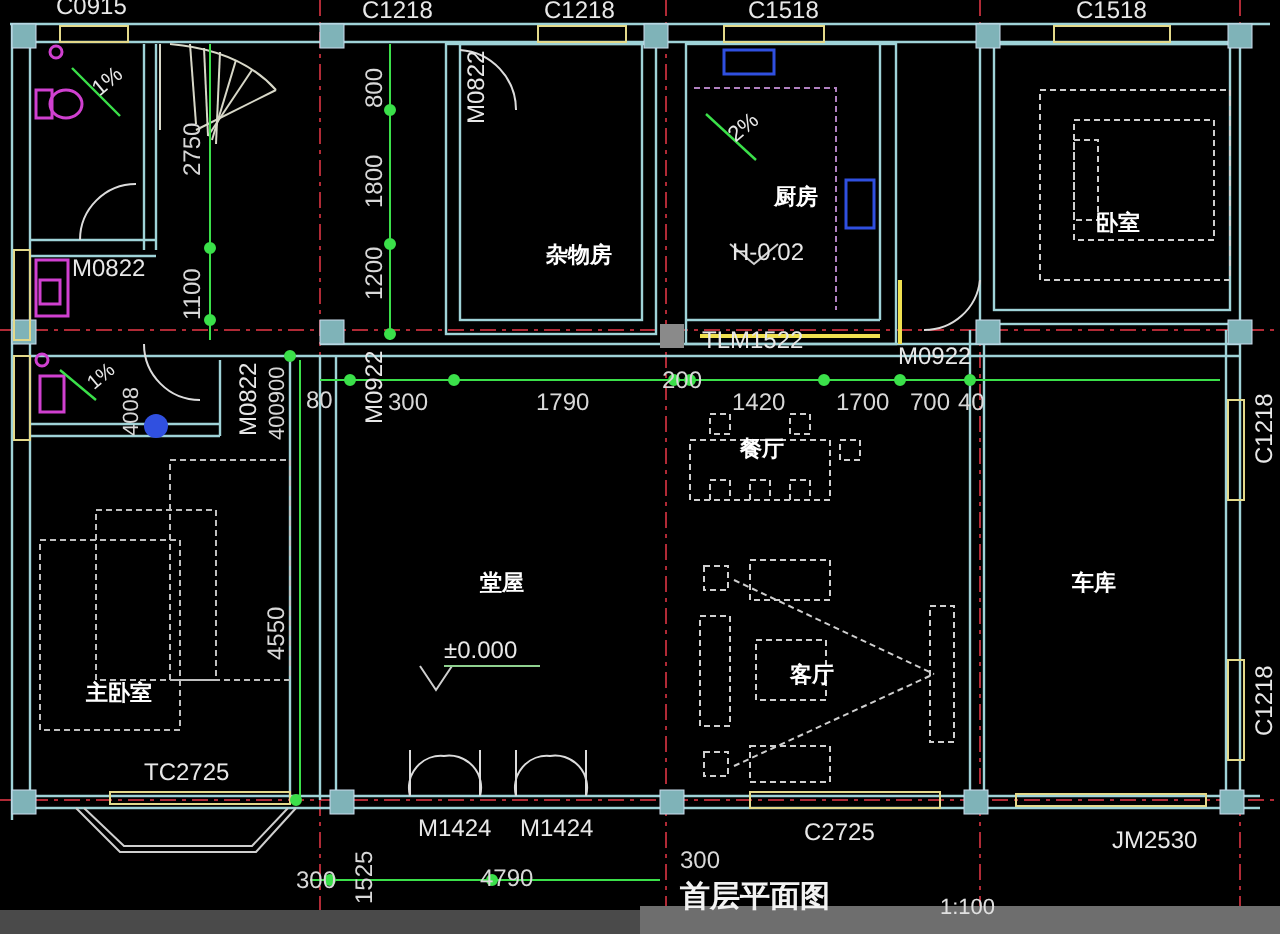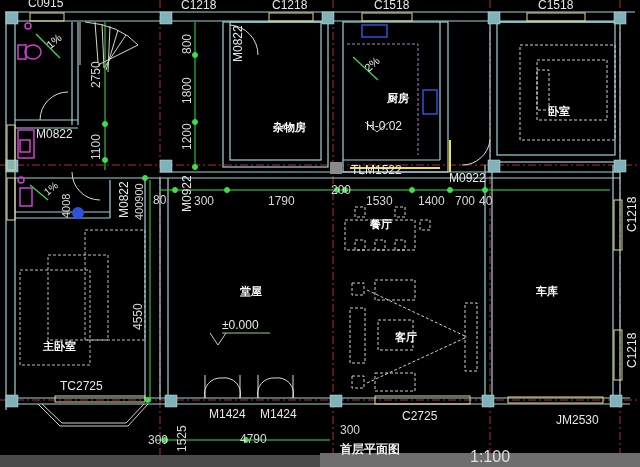--- a/index.html
+++ b/index.html
@@ -3,22 +3,22 @@
 <meta charset="utf-8">
 <style>
   html,body{margin:0;padding:0;background:#000;}
   body{width:640px;height:467px;overflow:hidden;position:relative;font-family:"DejaVu Sans",sans-serif;}
   #canvas{position:absolute;left:0;top:0;width:640px;height:467px;background:#000;}
   .lbl{position:absolute;color:#e8e8e8;font-family:"Liberation Sans",sans-serif;font-size:12px;line-height:12px;white-space:nowrap;}
   .dim{position:absolute;color:#d8d8d8;font-family:"Liberation Sans",sans-serif;font-size:12px;line-height:12px;white-space:nowrap;}
   .room{position:absolute;color:#ffffff;font-family:"DejaVu Sans",sans-serif;font-weight:bold;font-size:11px;line-height:12px;white-space:nowrap;}
   .vert{transform:rotate(-90deg);transform-origin:left top;}
   .titlebar{position:absolute;left:320px;top:453px;width:320px;height:14px;background:#6e6e6e;}
-  .title{position:absolute;left:340px;top:441px;color:#f2f2f2;font-family:Liberation Sans, sans-serif;font-weight:bold;font-size:12px;line-height:16px;}
-  .scale{position:absolute;left:470px;top:448px;color:#e0e0e0;font-family:"Liberation Sans",sans-serif;font-size:16px;}
+  .title{position:absolute;left:340px;top:441px;color:#f2f2f2;font-family:Liberation Sans, sans-serif;font-weight:bold;font-size:15px;line-height:16px;}
+  .scale{position:absolute;left:470px;top:448px;color:#e0e0e0;font-family:"Liberation Sans",sans-serif;font-size:11px;}
 </style>
 </head>
 <body>
 
 <div id="canvas">
 <svg width="640" height="467" viewBox="0 0 640 467" xmlns="http://www.w3.org/2000/svg">
 
   <g stroke="#b02a36" stroke-width="1" stroke-dasharray="8 3 2 3" fill="none">
     <line x1="160" y1="0" x2="160" y2="467"></line>
     <line x1="333" y1="0" x2="333" y2="467"></line>
@@ -237,21 +237,21 @@
 <div class="lbl" style="left:374px;top:-1px">C1518</div>
 <div class="lbl" style="left:538px;top:-1px">C1518</div>
 
 <div class="lbl" style="left:36px;top:128px">M0822</div>
 <div class="lbl vert" style="left:232px;top:62px">M0822</div>
 <div class="lbl vert" style="left:118px;top:218px">M0822</div>
 <div class="lbl vert" style="left:181px;top:212px">M0922</div>
 <div class="lbl" style="left:449px;top:172px">M0922</div>
 <div class="lbl" style="left:351px;top:164px">TLM1522</div>
 
-<div class="lbl" style="left:60px;top:380px">TC2725</div>
+<div class="lbl" style="left:72px;top:380px">TC2725</div>
 <div class="lbl" style="left:209px;top:408px">M1424</div>
 <div class="lbl" style="left:260px;top:408px">M1424</div>
 <div class="lbl" style="left:402px;top:410px">C2725</div>
 <div class="lbl" style="left:556px;top:414px">JM2530</div>
 
 <div class="lbl vert" style="left:626px;top:232px">C1218</div>
 <div class="lbl vert" style="left:626px;top:368px">C1218</div>
 
 <div class="room" style="left:273px;top:122px">杂物房</div>
 <div class="room" style="left:387px;top:93px">厨房</div>
@@ -274,22 +274,22 @@
 <div class="dim vert" style="left:90px;top:88px">2750</div>
 <div class="dim vert" style="left:90px;top:160px">1100</div>
 <div class="dim vert" style="left:132px;top:330px">4550</div>
 <div class="dim vert" style="left:60px;top:218px;font-size:11px">4008</div>
 <div class="dim vert" style="left:133px;top:220px;font-size:11px">400900</div>
 
 <div class="dim" style="left:153px;top:194px">80</div>
 <div class="dim" style="left:194px;top:195px">300</div>
 <div class="dim" style="left:268px;top:195px">1790</div>
 <div class="dim" style="left:331px;top:184px">200</div>
-<div class="dim" style="left:366px;top:195px">1530</div>
-<div class="dim" style="left:418px;top:195px">1400</div>
+<div class="dim" style="left:366px;top:195px">1420</div>
+<div class="dim" style="left:418px;top:195px">1700</div>
 <div class="dim" style="left:455px;top:195px">700</div>
 <div class="dim" style="left:479px;top:195px">40</div>
 
 <div class="dim" style="left:148px;top:434px">300</div>
 <div class="dim vert" style="left:176px;top:452px">1525</div>
 <div class="dim" style="left:240px;top:433px">4790</div>
 <div class="dim" style="left:340px;top:424px">300</div>
 
 <div class="titlebar"></div>
 <div class="title">首层平面图</div>

